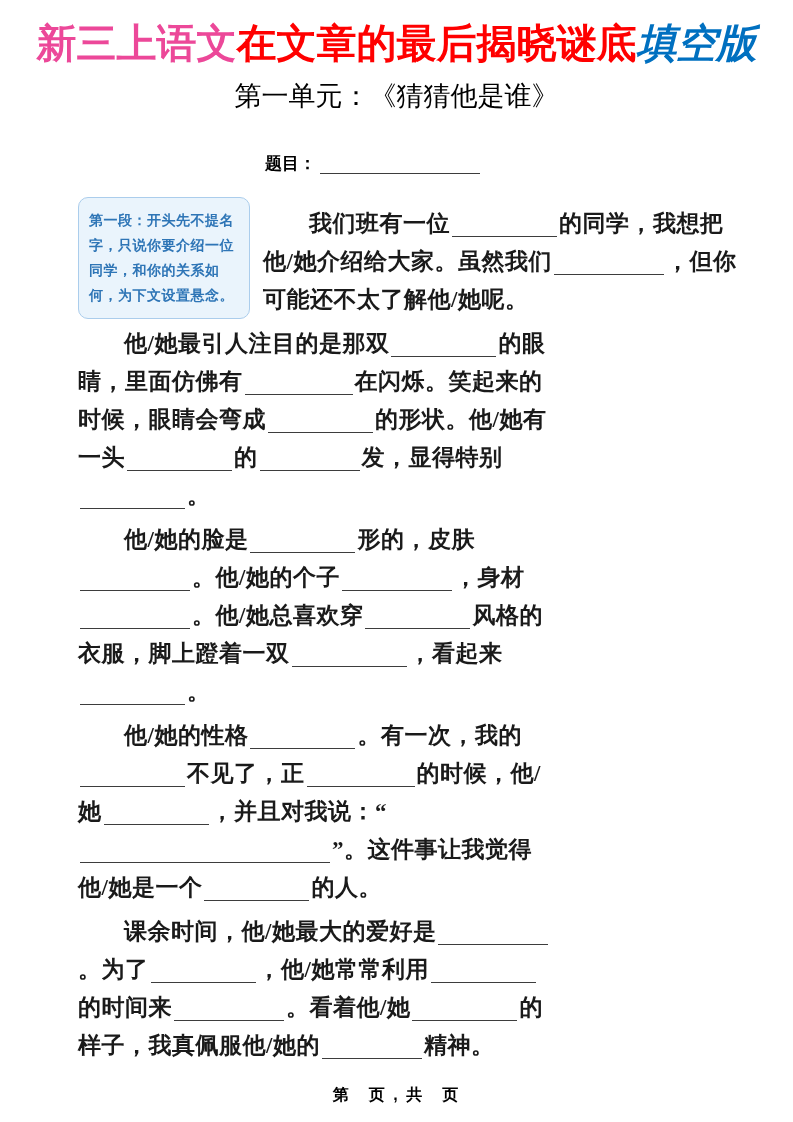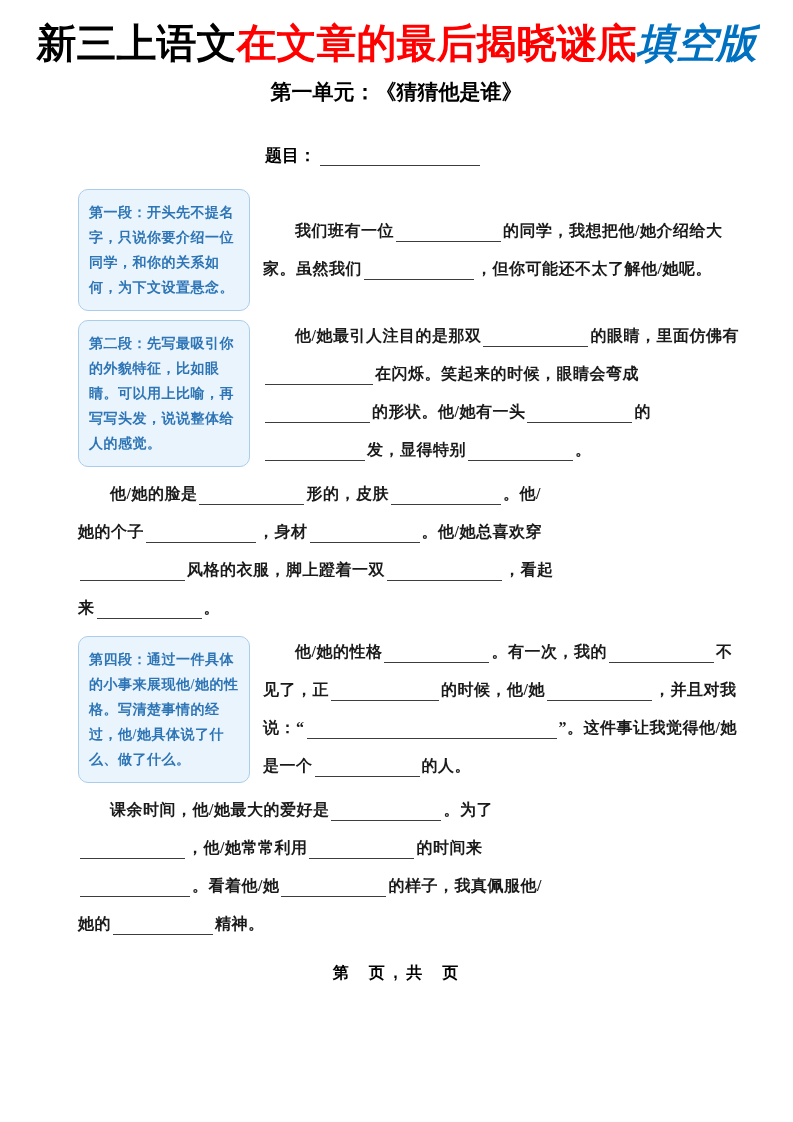--- a/index.html
+++ b/index.html
@@ -15,50 +15,50 @@
     width:793px;height:1122px;margin:0 auto;background:#ffffff;
     font-family:"Liberation Serif","DejaVu Serif",serif;color:#111;
     overflow:hidden;box-sizing:border-box;
   }
   .doc-title{
     text-align:center;padding-top:20px;
     font-family:"Liberation Sans","DejaVu Sans",sans-serif;
     font-weight:900;font-size:40px;line-height:1.15;letter-spacing:0px;
     white-space:nowrap;
   }
-  .doc-title .t-black{color:#000000;}
+  .doc-title .t-black{color:#ec4899;}
   .doc-title .t-red{color:var(--accent-red);}
   .doc-title .t-blue{color:var(--accent-blue);font-style:italic;}
   .doc-subtitle{
-    text-align:center;font-size:21px;font-weight:bold;margin-top:12px;color:#000;
+    text-align:center;font-size:27px;font-weight:normal;margin-top:12px;color:#000;
   }
   .topic-row{
     margin:38px 0 22px 265px;font-size:17px;font-weight:bold;color:#000;font-family:Liberation Mono, monospace;
   }
   .topic-row .topic-line{
     display:inline-block;border-bottom:1.5px solid var(--underline);
     height:1.05em;vertical-align:-5px;margin-left:4px;
   }
   .rows{padding-left:78px;}
   .section-row{
-    display:flex;gap:13px;align-items:center;margin-bottom:6px;
+    display:flex;gap:13px;align-items:flex-end;margin-bottom:6px;
   }
   .guide-box{
     width:172px;box-sizing:border-box;flex:none;
     background:var(--box-bg);
     border:1.5px solid var(--box-border);
     border-radius:10px;
     padding:10px 10px;
     color:var(--box-text);
     font-size:14px;line-height:25px;font-weight:bold;
     letter-spacing:0.5px;
   }
   .para{
     width:478px;flex:none;box-sizing:border-box;
-    font-size:16px;line-height:38px;color:#1a1a1a;
+    font-size:23px;line-height:38px;color:#1a1a1a;
     text-indent:2em;letter-spacing:0.5px;font-weight:bold;
   }
   .blank-line{
     display:inline-block;border-bottom:1.5px solid var(--underline);
     height:1.0em;vertical-align:-6px;margin:0 2px;text-indent:0;
   }
   .page-footer{
     text-align:center;margin-top:20px;
     font-family:"Liberation Sans","DejaVu Sans",sans-serif;
     font-size:16px;font-weight:bold;color:#000;letter-spacing:2px;
@@ -78,28 +78,26 @@
   <div class="topic-row">
     <span>题目：</span><span class="topic-line" style="width: 160px;"></span>
   </div>
 
   <div class="rows">
       <div class="section-row">
         <div class="guide-box"><span>第一段：</span><span>开头先不提名字，只说你要介绍一位同学，和你的关系如何，为下文设置悬念。</span></div>
         <div class="para"><span>我们班有一位</span><span class="blank-line" style="width: 105px;"></span><span>的同学，我想把他/她介绍给大家。虽然我们</span><span class="blank-line" style="width: 110px;"></span><span>，但你可能还不太了解他/她呢。</span></div>
       </div>
       <div class="section-row">
-        <div class="guide-box"><span>第二段：</span><span>先写最吸引你的外貌特征，比如眼睛。可以用上比喻，再写写头发，说说整体给人的感觉。</span></div>
         <div class="para"><span>他/她最引人注目的是那双</span><span class="blank-line" style="width: 105px;"></span><span>的眼睛，里面仿佛有</span><span class="blank-line" style="width: 108px;"></span><span>在闪烁。笑起来的时候，眼睛会弯成</span><span class="blank-line" style="width: 105px;"></span><span>的形状。他/她有一头</span><span class="blank-line" style="width: 105px;"></span><span>的</span><span class="blank-line" style="width: 100px;"></span><span>发，显得特别</span><span class="blank-line" style="width: 105px;"></span><span>。</span></div>
       </div>
       <div class="section-row">
         <div class="para"><span>他/她的脸是</span><span class="blank-line" style="width: 105px;"></span><span>形的，皮肤</span><span class="blank-line" style="width: 110px;"></span><span>。他/她的个子</span><span class="blank-line" style="width: 110px;"></span><span>，身材</span><span class="blank-line" style="width: 110px;"></span><span>。他/她总喜欢穿</span><span class="blank-line" style="width: 105px;"></span><span>风格的衣服，脚上蹬着一双</span><span class="blank-line" style="width: 115px;"></span><span>，看起来</span><span class="blank-line" style="width: 105px;"></span><span>。</span></div>
       </div>
       <div class="section-row">
-        <div class="guide-box"><span>第四段：</span><span>通过一件具体的小事来展现他/她的性格。写清楚事情的经过，他/她具体说了什么、做了什么。</span></div>
         <div class="para"><span>他/她的性格</span><span class="blank-line" style="width: 105px;"></span><span>。有一次，我的</span><span class="blank-line" style="width: 105px;"></span><span>不见了，正</span><span class="blank-line" style="width: 108px;"></span><span>的时候，他/她</span><span class="blank-line" style="width: 105px;"></span><span>，并且对我说：“</span><span class="blank-line" style="width: 250px;"></span><span>”。这件事让我觉得他/她是一个</span><span class="blank-line" style="width: 105px;"></span><span>的人。</span></div>
       </div>
       <div class="section-row">
         <div class="para"><span>课余时间，他/她最大的爱好是</span><span class="blank-line" style="width: 110px;"></span><span>。为了</span><span class="blank-line" style="width: 105px;"></span><span>，他/她常常利用</span><span class="blank-line" style="width: 105px;"></span><span>的时间来</span><span class="blank-line" style="width: 110px;"></span><span>。看着他/她</span><span class="blank-line" style="width: 105px;"></span><span>的样子，我真佩服他/她的</span><span class="blank-line" style="width: 100px;"></span><span>精神。</span></div>
       </div>
     </div>
 
   <div class="page-footer">第　页 , 共　页</div>
 
 </div>

